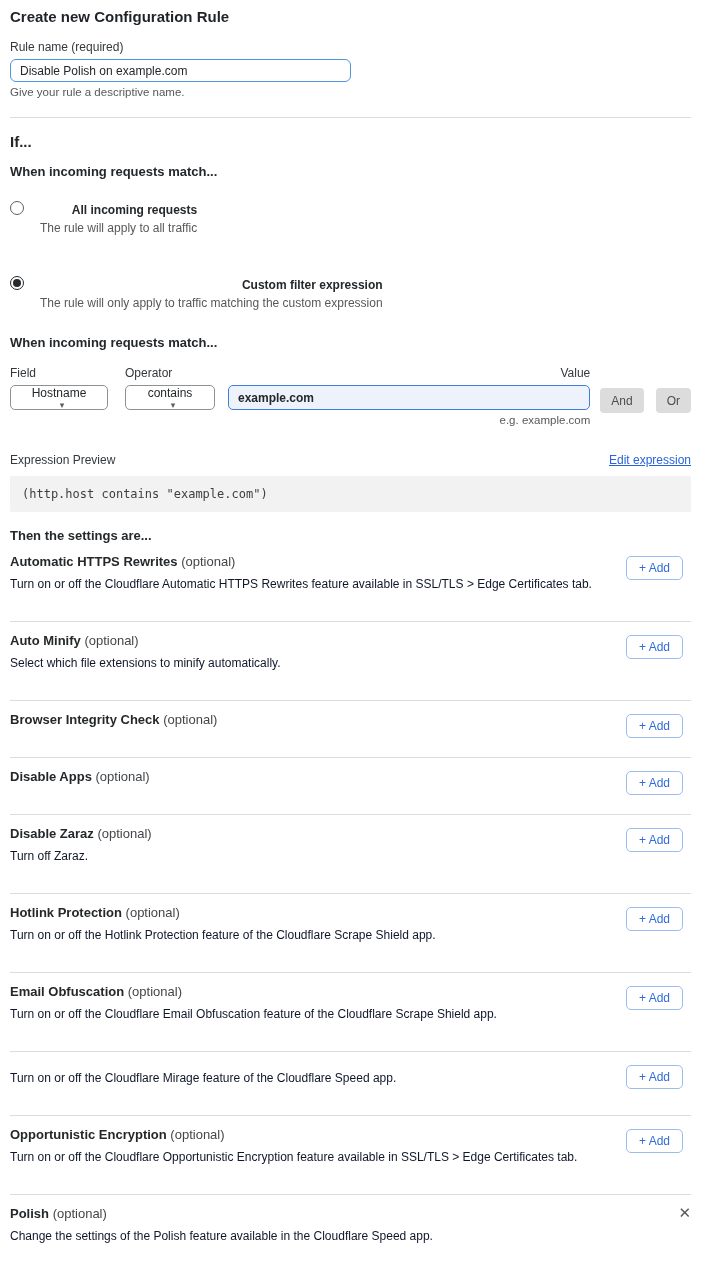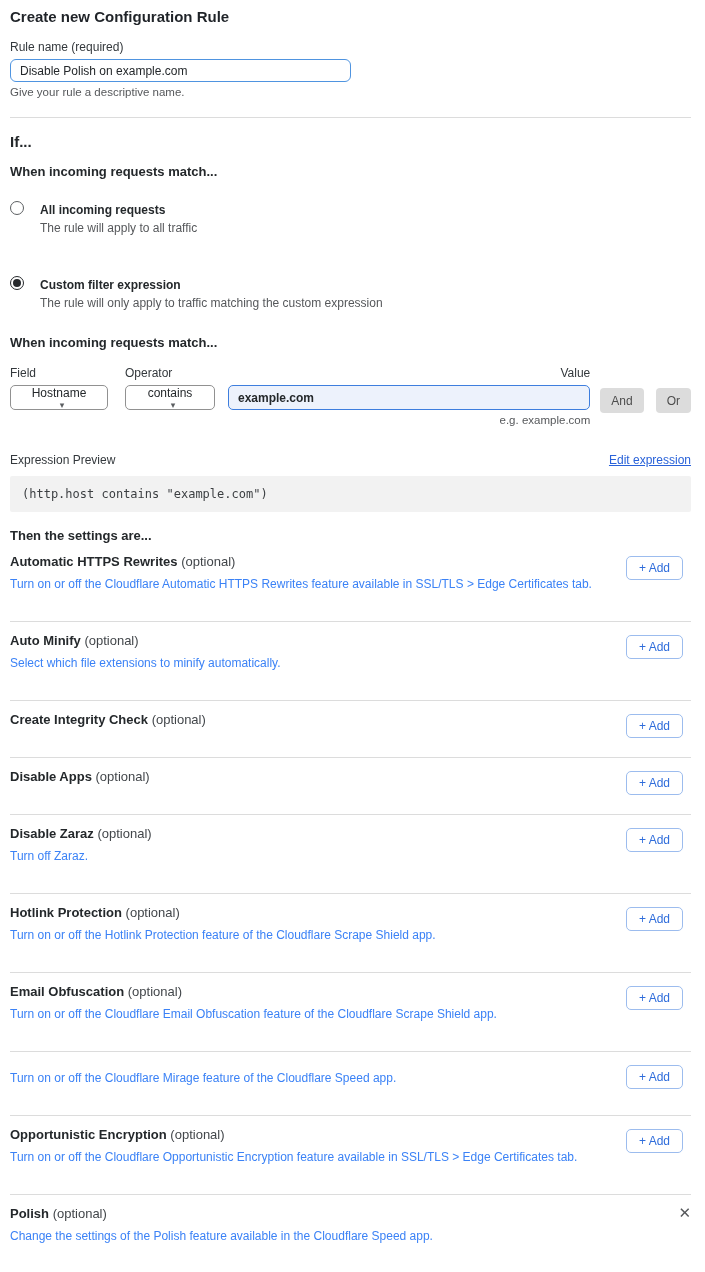--- a/index.html
+++ b/index.html
@@ -40,21 +40,21 @@
     width: 14px; height: 14px; border-radius: 50%;
     border: 1px solid #5c5f62; background: #fff;
     margin-top: 1px; flex: 0 0 auto;
     display: inline-flex; align-items: center; justify-content: center;
     cursor: pointer;
   }
   .radio-circle.checked { border-color: #26292c; }
   .radio-circle.checked::after {
     content: ""; width: 8px; height: 8px; border-radius: 50%; background: #26292c;
   }
-  .radio-texts { margin-left: 16px; }
+  .radio-texts { margin-left: 16px; text-align: right; }
   .radio-label { font-size: 12px; font-weight: bold; color: #24282b; }
   .radio-desc { font-size: 12px; color: #56585b; margin-top: 3px; }
 
   
   .builder-heading { margin-top: 25px; }
   .builder-row { display: flex; margin-top: 16px; }
   .col { display: flex; flex-direction: column; }
   .col-field { width: 98px; margin-right: 17px; }
   .col-operator { width: 90px; margin-right: 13px; }
   .col-value { flex: 1; margin-right: 10px; align-items: flex-end; }
@@ -94,21 +94,21 @@
 
   
   .setting-row {
     position: relative;
     padding: 11px 0 30px 0;
     border-bottom: 1px solid #dcdcdc;
   }
   .setting-title { font-size: 13px; color: #24282b; }
   .setting-title .name { font-weight: bold; }
   .setting-title .optional { font-weight: normal; color: #42464a; }
-  .setting-desc { font-size: 12px; color: #3b82f6; margin-top: 8px; }
+  .setting-desc { font-size: 12px; color: #0f172a; margin-top: 8px; }
   .add-btn {
     position: absolute; right: 8px; top: 13px;
     background: #ffffff; color: #2f6ddb;
     border: 1px solid #9cbcee; border-radius: 5px;
     font-family: "Liberation Sans", sans-serif; font-size: 12px;
     padding: 4px 12px; cursor: pointer;
   }
   .setting-row.last { border-bottom: none; }
   .close-btn {
     position: absolute; right: 0; top: 10px;
@@ -200,21 +200,21 @@
     <div class="setting-title">
       <span class="name">Auto Minify</span>
       <span class="optional">(optional)</span>
     </div>
     <div class="setting-desc">Select which file extensions to minify automatically.</div>
     <button class="add-btn">+ Add</button>
   </div>
 
   <div class="setting-row">
     <div class="setting-title">
-      <span class="name">Create Integrity Check</span>
+      <span class="name">Browser Integrity Check</span>
       <span class="optional">(optional)</span>
     </div>
     <button class="add-btn">+ Add</button>
   </div>
 
   <div class="setting-row">
     <div class="setting-title">
       <span class="name">Disable Apps</span>
       <span class="optional">(optional)</span>
     </div>

